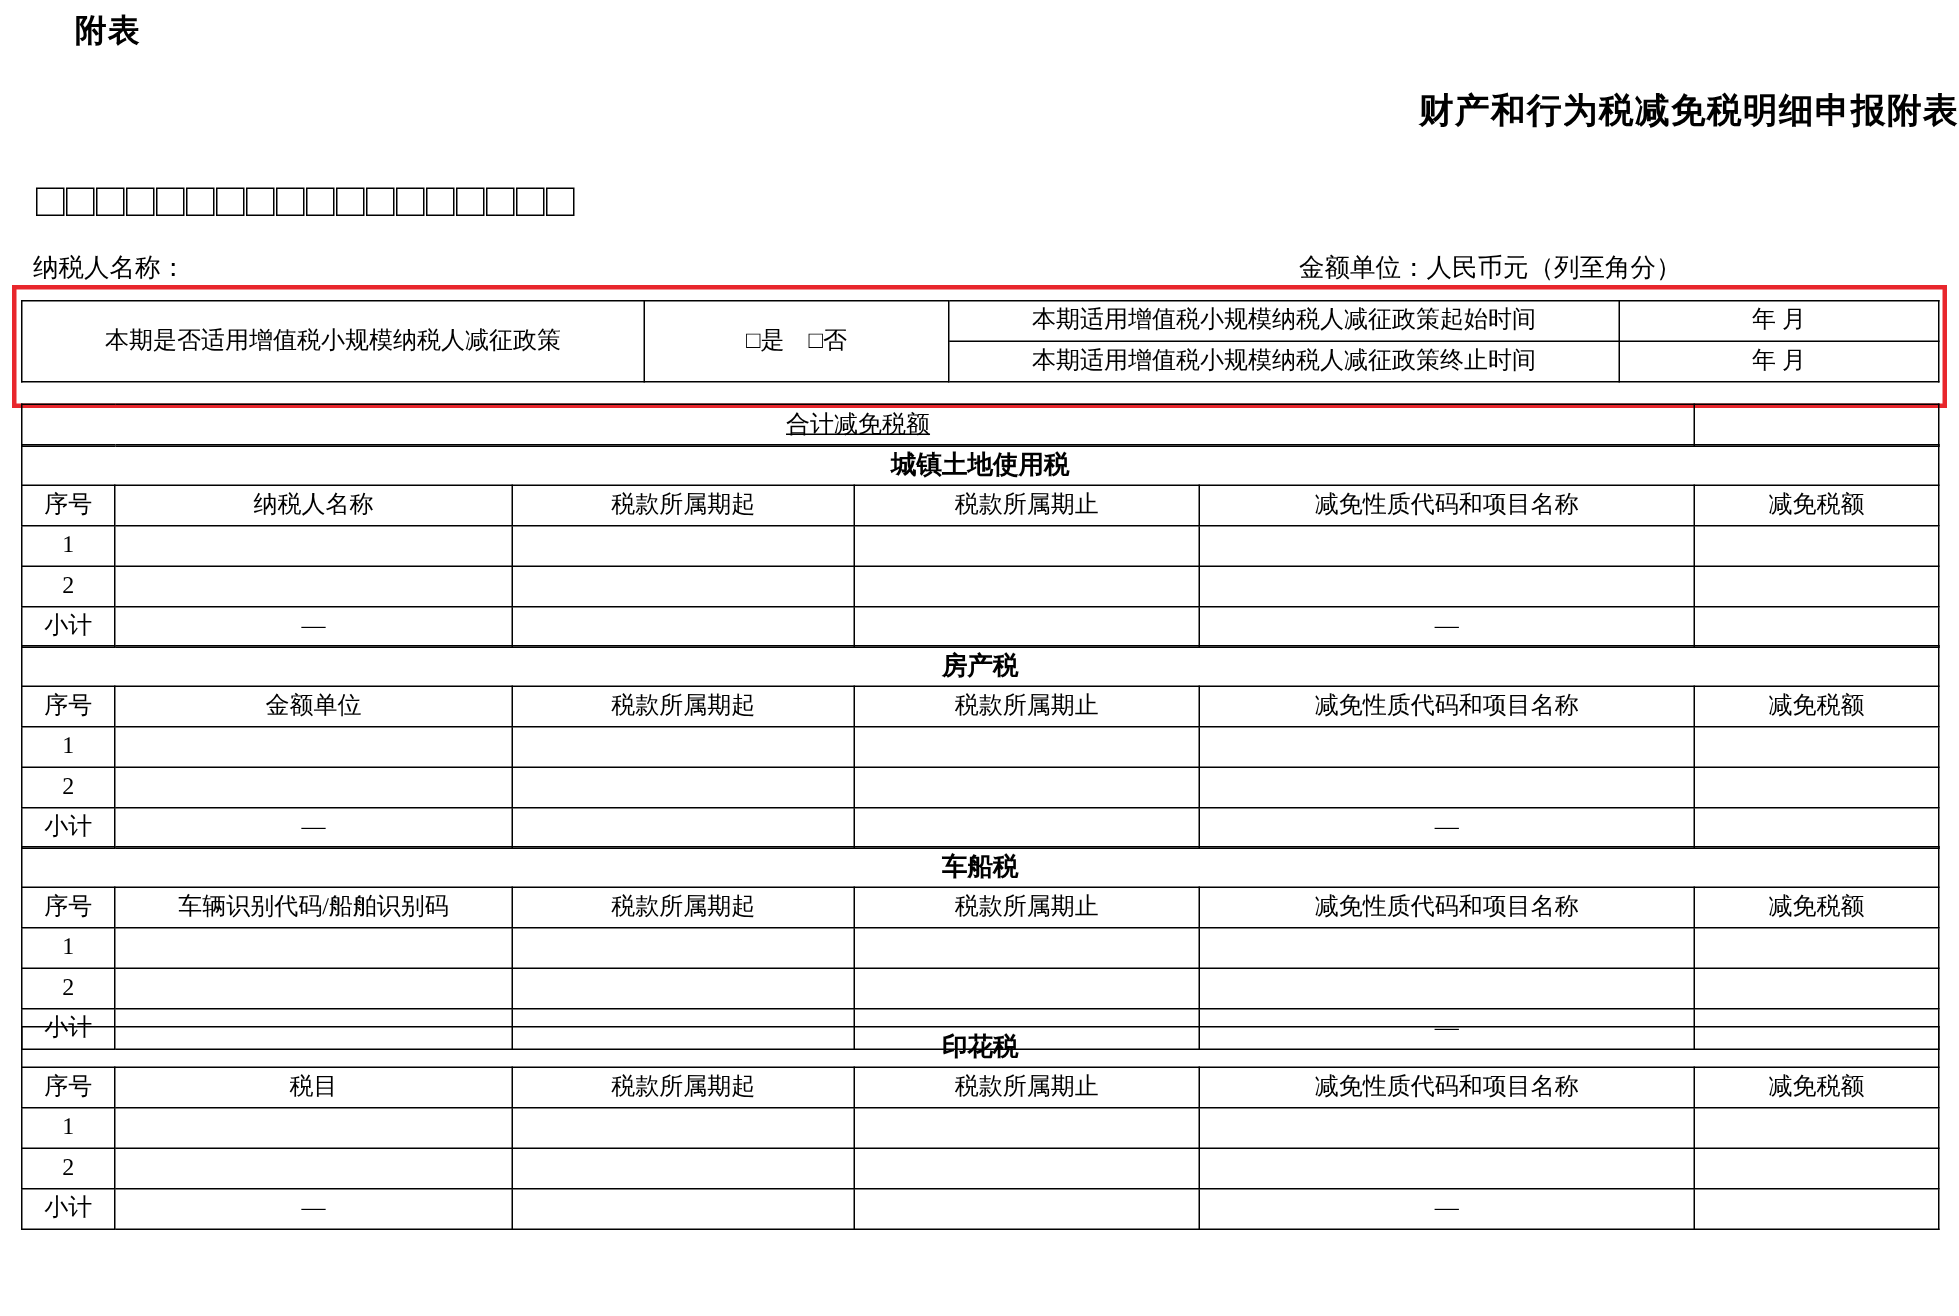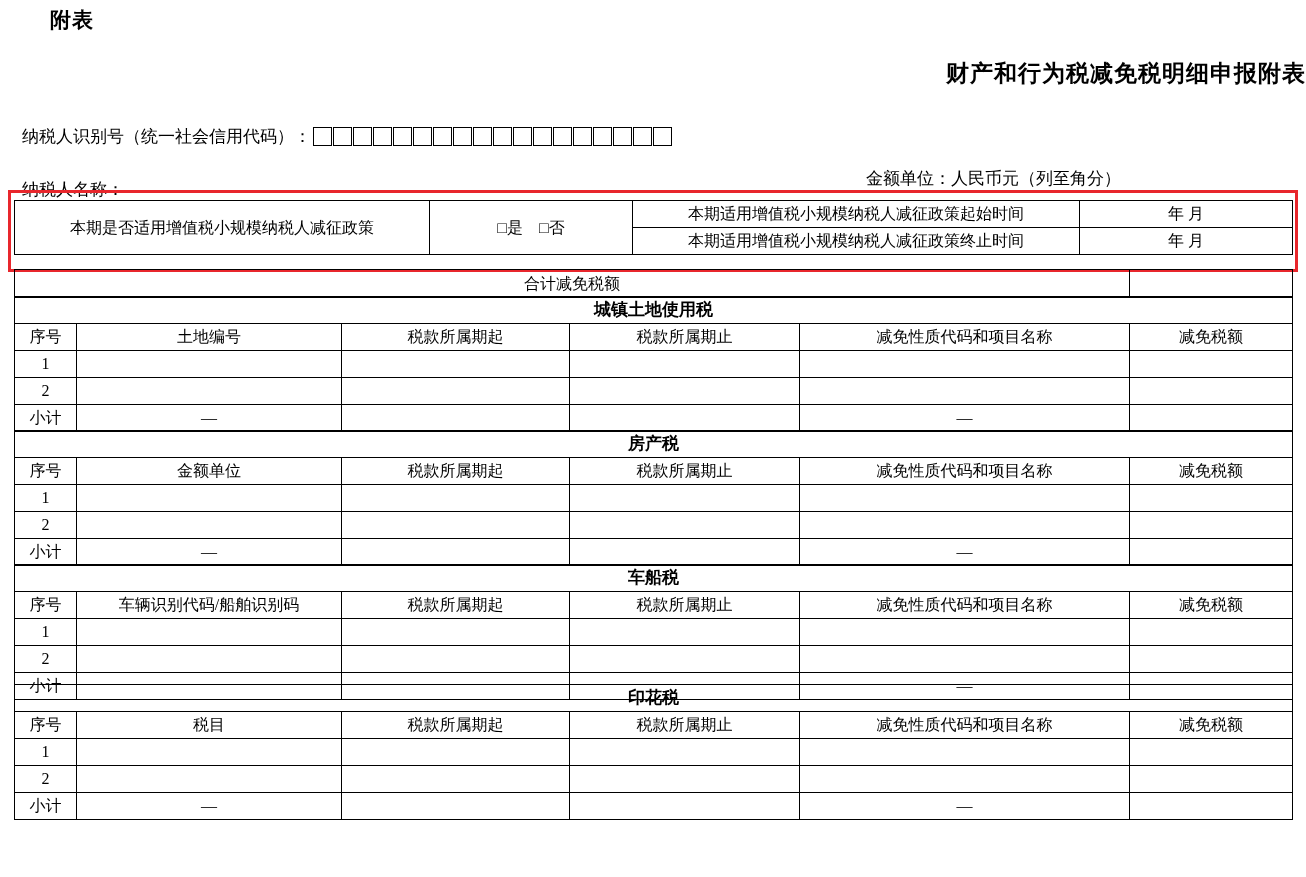--- a/index.html
+++ b/index.html
@@ -58,21 +58,21 @@
   .boxes .bx {
     display: inline-block;
     width: 19px;
     height: 19px;
     border: 1px solid #000;
     box-sizing: border-box;
   }
   .taxpayer-name-row {
     position: absolute;
     left: 22px;
-    top: 178px;
+    top: 167px;
     font-size: 17px;
   }
   .amount-unit {
     position: absolute;
     left: 866px;
     top: 167px;
     font-size: 17px;
   }
 
   
@@ -103,42 +103,41 @@
     left: 8px;
     top: 190px;
     width: 1290px;
     height: 82px;
     border: 3px solid #e8262c;
     box-sizing: border-box;
     pointer-events: none;
   }
 
   .total-tbl { top: 269px; }
-  .total-tbl td { height: 27px; }
+  .total-tbl td { height: 27px; text-decoration: underline; }
 
   .sect-tbl td { height: 26px; }
 
   .section-title td {
     font-weight: bold;
     font-size: 17px;
   }
   .hdr td { font-size: 16px; }
   .dash { font-size: 16px; }
 </style>
 </head>
 <body>
 
 <div class="page">
 
   <div class="attach-label">附表</div>
 
   <div class="doc-title">财产和行为税减免税明细申报附表</div>
 
   <div class="taxpayer-id-row">
-    <span>纳税人识别号（统一社会信用代码）：</span>
     <span class="boxes" id="id-boxes">
         <span class="bx"></span>
         <span class="bx"></span>
         <span class="bx"></span>
         <span class="bx"></span>
         <span class="bx"></span>
         <span class="bx"></span>
         <span class="bx"></span>
         <span class="bx"></span>
         <span class="bx"></span>
@@ -210,21 +209,21 @@
           <col style="width: 230px;">
           <col style="width: 330px;">
           <col style="width: 163px;">
         </colgroup>
         <tbody>
           <tr class="section-title">
             <td colspan="6">城镇土地使用税</td>
           </tr>
           <tr class="hdr">
             <td>序号</td>
-            <td>土地编号</td>
+            <td>纳税人名称</td>
             <td>税款所属期起</td>
             <td>税款所属期止</td>
             <td>减免性质代码和项目名称</td>
             <td>减免税额</td>
           </tr>
           <tr>
             <td>1</td>
             <td></td>
             <td></td>
             <td></td>

